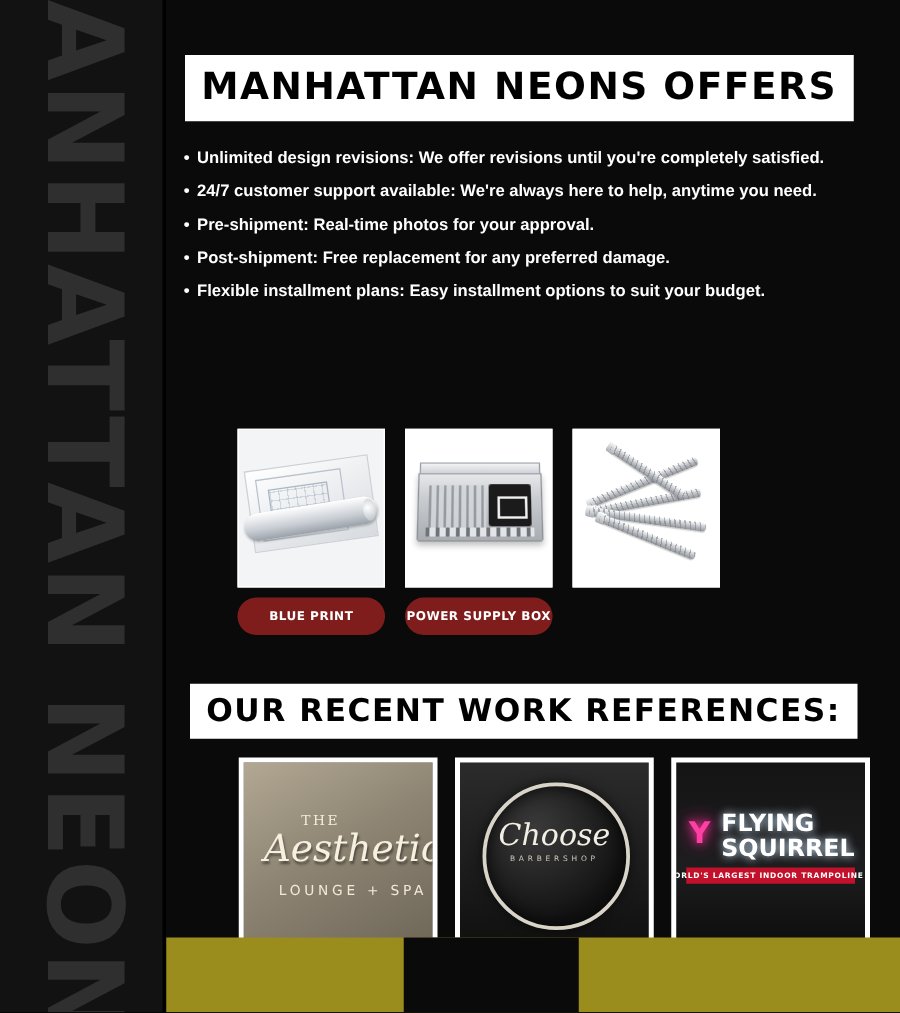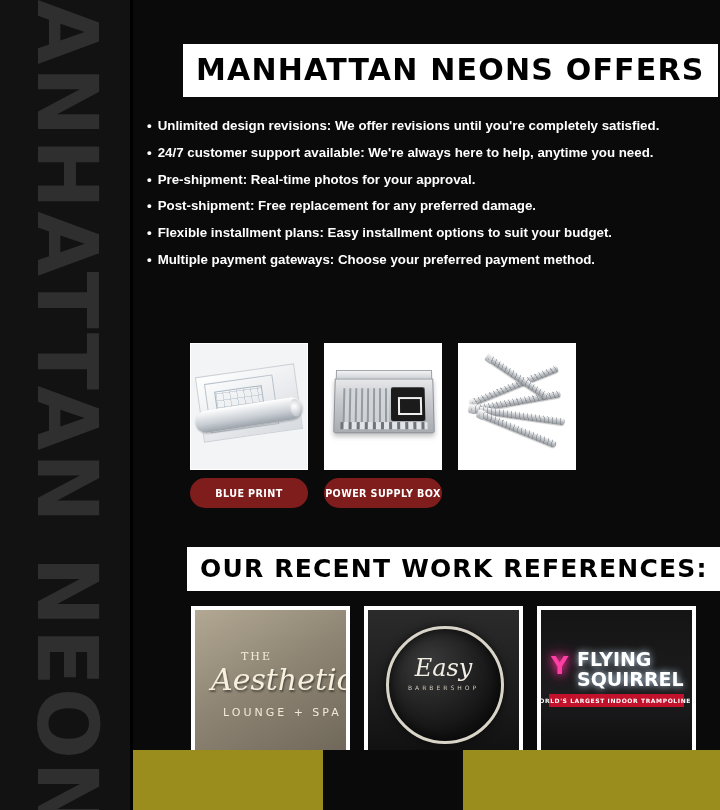--- a/index.html
+++ b/index.html
@@ -57,21 +57,20 @@
     background: #ffffff;
     color: #000000;
     display: inline-block;
     font-family: "DejaVu Sans", sans-serif;
     font-weight: 900;
     text-transform: uppercase;
     letter-spacing: 1.2px;
     line-height: 1;
     padding: 10px 14px 11px 14px;
     white-space: nowrap;
-    margin-left: 35px;
   }
   #offers-title {
     position: absolute;
     left: 15px; top: 44px;
     font-size: 30px;
     padding: 11px 13px 12px 13px;
   }
 
   
   .bullets {
@@ -371,23 +370,20 @@
       </div>
       <div class="bullet">
         <span class="dot">•</span><span>Pre-shipment: Real-time photos for your approval.</span>
       </div>
       <div class="bullet">
         <span class="dot">•</span><span>Post-shipment: Free replacement for any preferred damage.</span>
       </div>
       <div class="bullet">
         <span class="dot">•</span><span>Flexible installment plans: Easy installment options to suit your budget.</span>
       </div>
-      <div class="bullet">
-        <span class="dot">•</span><span>Multiple payment gateways: Choose your preferred payment method.</span>
-      </div>
     </div>
 
 
     <div class="cards">
 
       <div class="card">
         <div class="bp">
           <div class="sheet"></div>
           <div class="roll">
               <div class="cap"></div>
@@ -438,21 +434,21 @@
     <div class="refs">
 
       <div class="ref r1">
         <div class="t1">THE</div>
         <div class="t2">Aesthetics</div>
         <div class="t3">LOUNGE + SPA</div>
       </div>
 
       <div class="ref r2">
         <div class="ring"></div>
-        <div class="word">Easy</div>
+        <div class="word">Choose</div>
         <div class="sub">BARBERSHOP</div>
       </div>
 
       <div class="ref r3">
         <div class="fs-wrap">
           <div class="mark">Y</div>
           <div class="l1">FLYING</div>
           <div class="l2">SQUIRREL</div>
         </div>
         <div class="bar">

